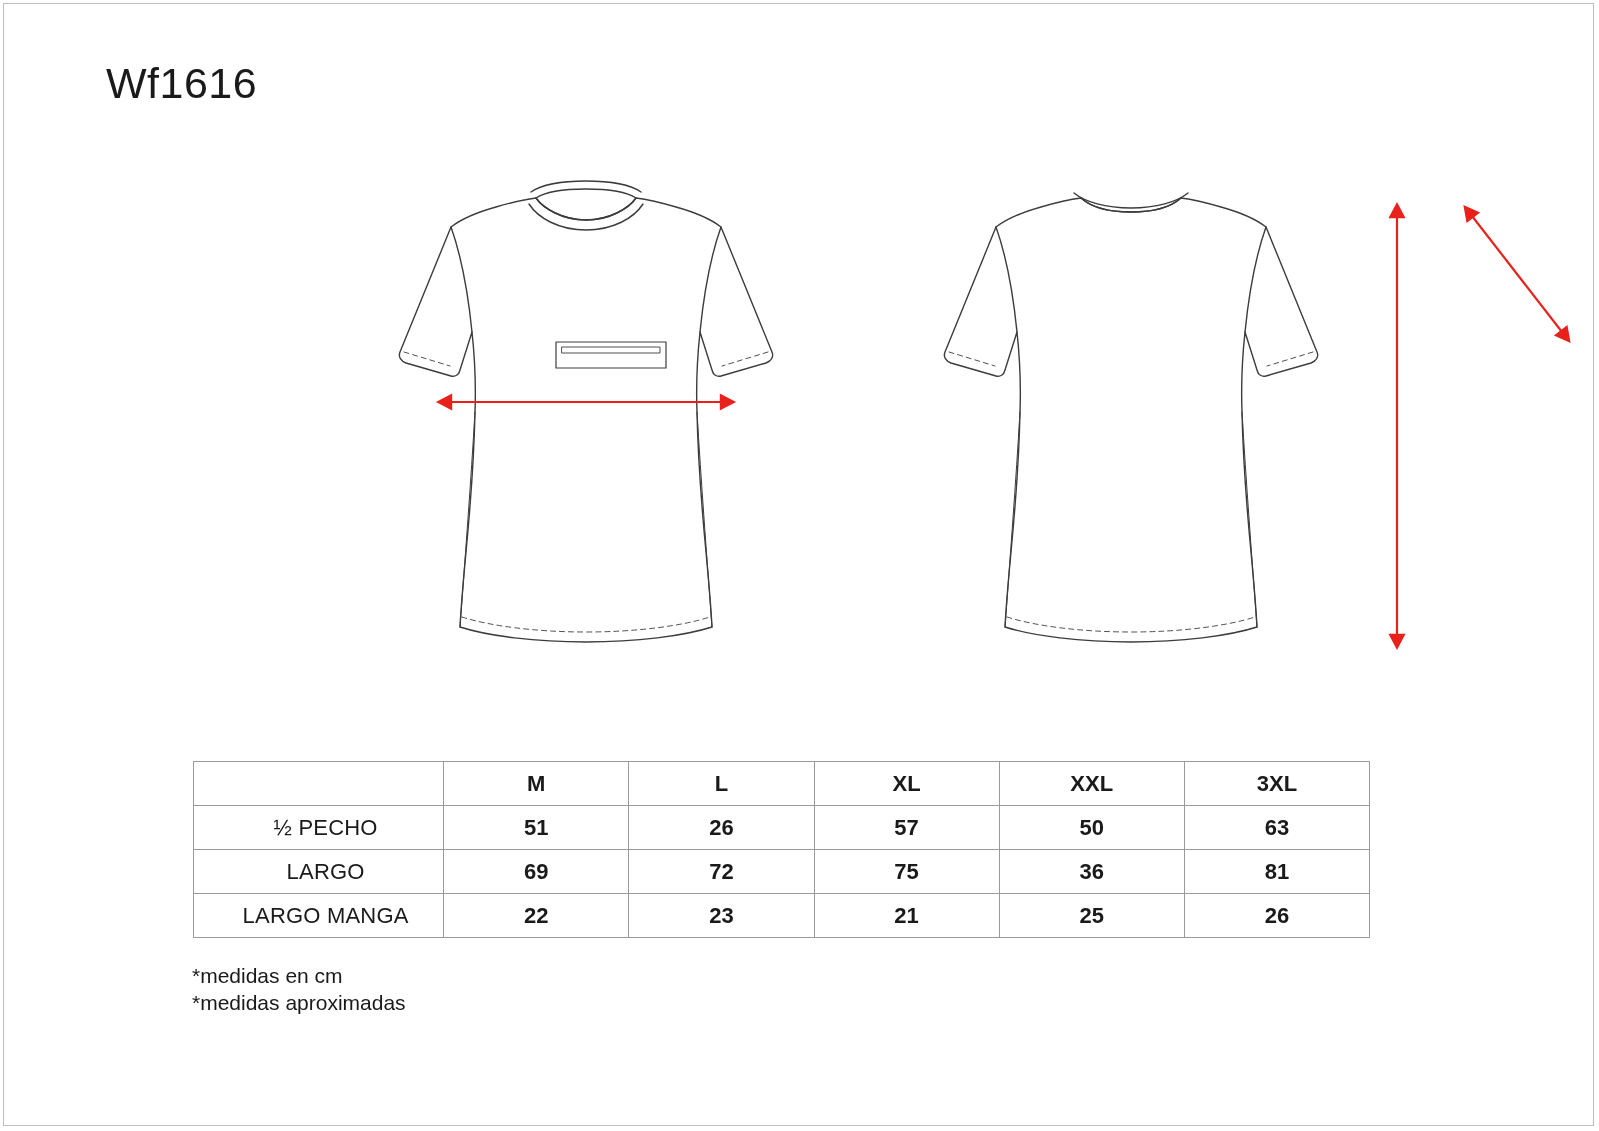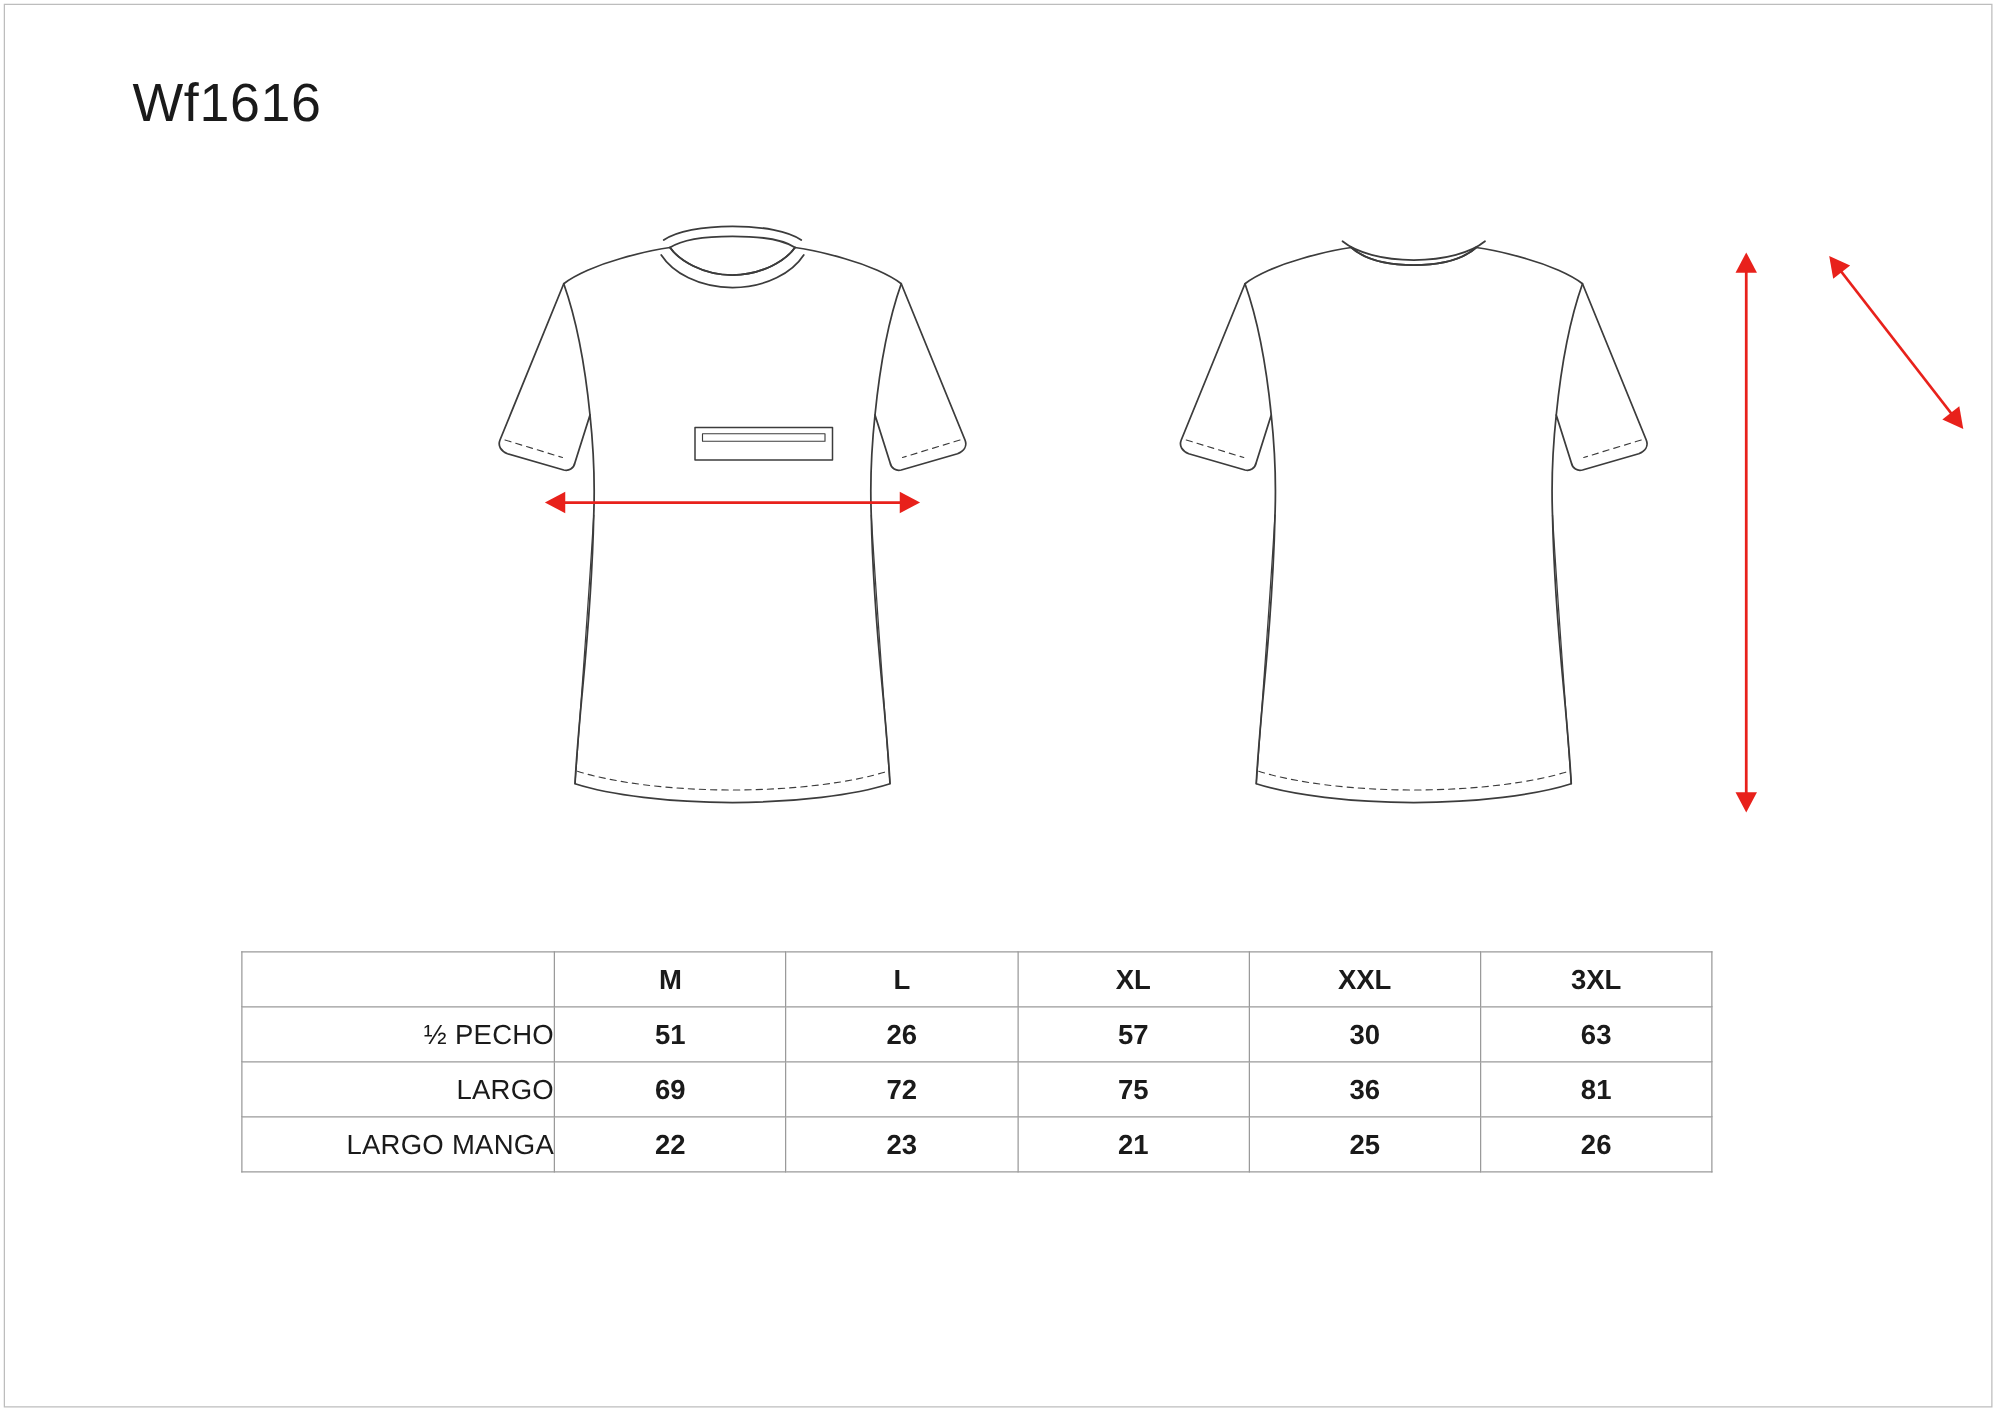--- a/index.html
+++ b/index.html
@@ -72,21 +72,21 @@
     font-weight: 700;
     text-align: center;
     vertical-align: middle;
     padding: 0;
     color: #1a1a1a;
   }
   #size-table th {
     font-weight: 700;
   }
   #size-table .row-label {
-    text-align: right;
+    text-align: center;
     padding-left: 14px;
     font-weight: 400;
     letter-spacing: 0.2px;
   }
   #size-table .corner {
     border-left: 1px solid #9a9a9a;
     border-top: 1px solid #9a9a9a;
   }
   col.label-col { width: 250px; }
   col.size-col  { width: 185px; }
@@ -232,21 +232,21 @@
         <th>XXL</th>
         <th>3XL</th>
       </tr>
     </thead>
     <tbody>
       <tr>
         <td class="row-label">½  PECHO</td>
         <td>51</td>
         <td>26</td>
         <td>57</td>
-        <td>30</td>
+        <td>50</td>
         <td>63</td>
       </tr>
       <tr>
         <td class="row-label">LARGO</td>
         <td>69</td>
         <td>72</td>
         <td>75</td>
         <td>36</td>
         <td>81</td>
       </tr>
@@ -254,14 +254,18 @@
         <td class="row-label">LARGO MANGA</td>
         <td>22</td>
         <td>23</td>
         <td>21</td>
         <td>25</td>
         <td>26</td>
       </tr>
     </tbody>
   </table>
 
+  <div id="notes">
+    <div>*medidas en cm</div>
+    <div>*medidas aproximadas</div>
+  </div>
 
 </div>
 
 </body></html>

